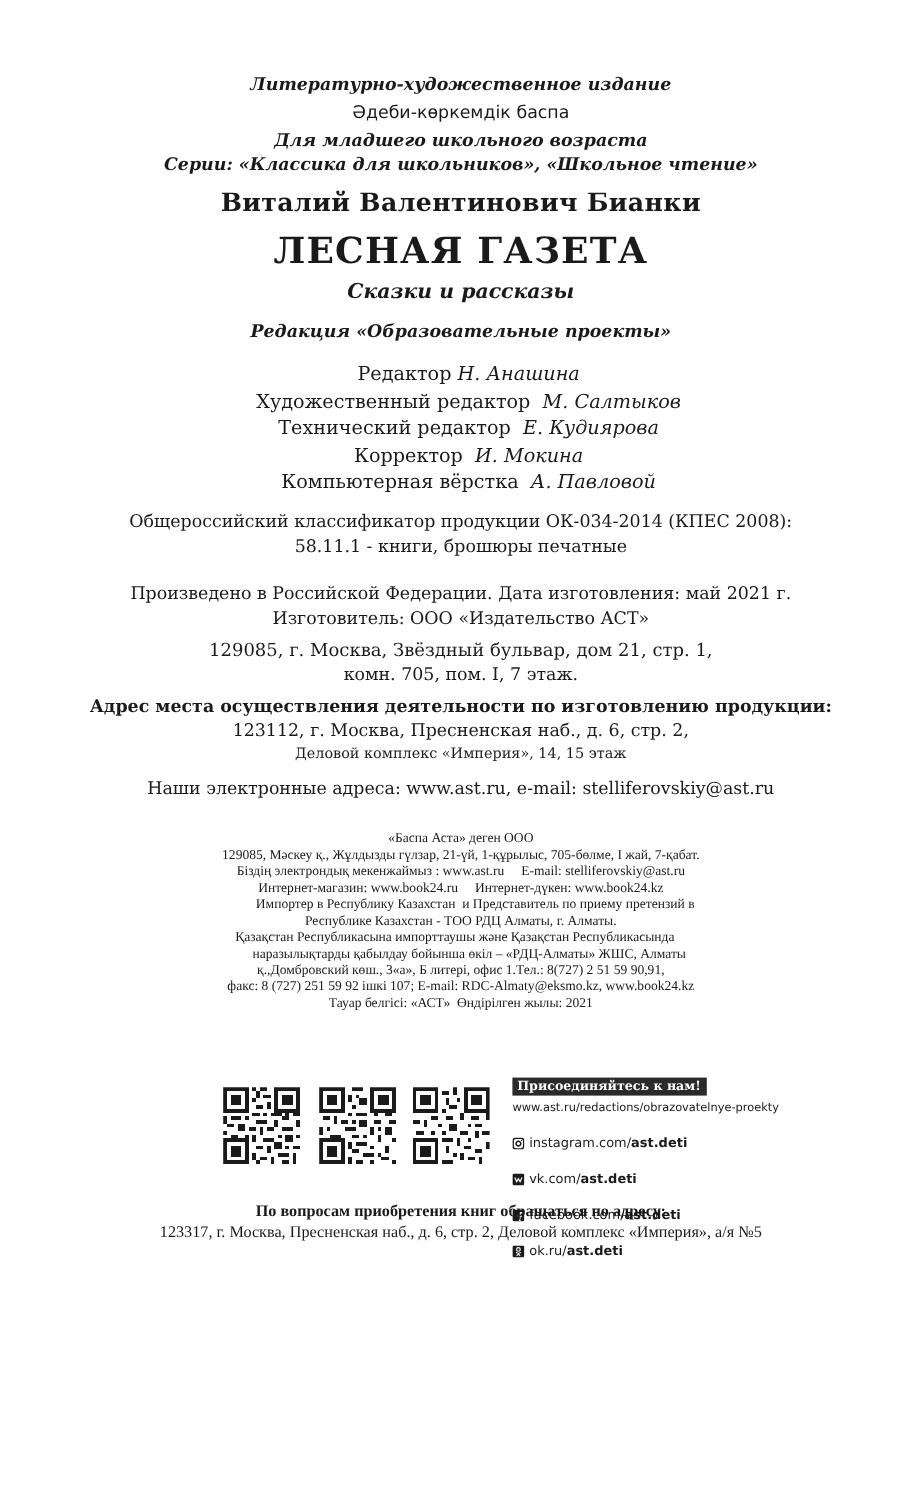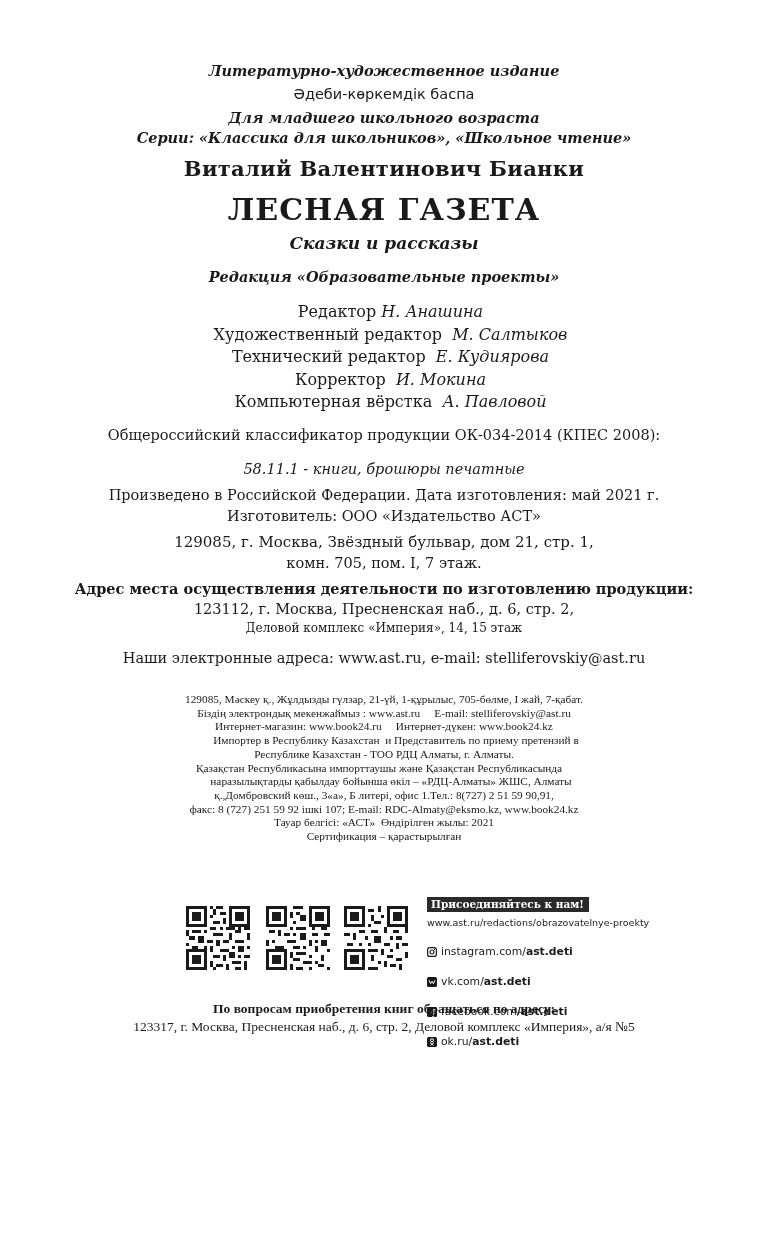--- a/index.html
+++ b/index.html
@@ -17,21 +17,21 @@
   .l-series { top: 129px; font-size: 14.5px; }
   .l-author { top: 156px; font-size: 21px; letter-spacing: 0.3px; }
   .l-title { top: 192px; font-size: 30px; letter-spacing: 1px; }
   .l-subtitle { top: 233px; font-size: 17px; }
   .l-redaction { top: 268px; font-size: 14.5px; }
   .credits { position: absolute; top: 302px; left: 0; width: 768px; }
   .credits .row { height: 22.5px; text-align: center; font-size: 16px; white-space: nowrap; padding-left: 13px; }
   .credits .name { font-style: italic; }
 
   .l-okp1 { top: 427px; font-size: 14.5px; }
-  .l-okp2 { top: 461px; font-size: 14.5px; font-style: italic; }
+  .l-okp2 { top: 448px; font-size: 14.5px; }
   .l-prod1 { top: 487px; font-size: 14.5px; }
   .l-prod2 { top: 508px; font-size: 14.5px; }
   .l-addr1 { top: 533px; font-size: 15px; }
   .l-addr2 { top: 555px; font-size: 14.5px; }
   .l-act-h { top: 580px; font-size: 14.5px; }
   .l-act1 { top: 601px; font-size: 14.5px; }
   .l-act2 { top: 621px; font-size: 12px; }
   .l-emails { top: 650px; font-size: 14.5px; }
 
   .kz { position: absolute; top: 693px; left: 0; width: 768px; font-family: "Liberation Serif", serif; font-size: 11.3px; line-height: 13.7px; text-align: center; }
@@ -80,31 +80,31 @@
 <div class="line serif l-addr1">129085, г. Москва, Звёздный бульвар, дом 21, стр. 1,</div>
 <div class="line serif l-addr2">комн. 705, пом. I, 7 этаж.</div>
 
 <div class="line serif b l-act-h">Адрес места осуществления деятельности по изготовлению продукции:</div>
 <div class="line serif l-act1">123112, г. Москва, Пресненская наб., д. 6, стр. 2,</div>
 <div class="line serif l-act2">Деловой комплекс «Империя», 14, 15 этаж</div>
 
 <div class="line serif l-emails">Наши электронные адреса: www.ast.ru, e-mail: stelliferovskiy@ast.ru</div>
 
 <div class="kz">
+  <div>«Баспа Аста» деген ООО</div>
   <div>129085, Мәскеу қ., Жұлдызды гүлзар, 21-үй, 1-құрылыс, 705-бөлме, I жай, 7-қабат.</div>
   <div style="white-space:pre">Біздің электрондық мекенжаймыз : www.ast.ru     E-mail: stelliferovskiy@ast.ru</div>
   <div style="white-space:pre">Интернет-магазин: www.book24.ru     Интернет-дүкен: www.book24.kz</div>
   <div style="white-space:pre;padding-left:24px">Импортер в Республику Казахстан  и Представитель по приему претензий в</div>
   <div>Республике Казахстан - ТОО РДЦ Алматы, г. Алматы.</div>
   <div style="padding-right:10px">Қазақстан Республикасына импорттаушы және Қазақстан Республикасында</div>
   <div style="padding-left:14px">наразылықтарды қабылдау бойынша өкіл – «РДЦ-Алматы» ЖШС, Алматы</div>
   <div>қ.,Домбровский көш., 3«а», Б литерi, офис 1.Тел.: 8(727) 2 51 59 90,91,</div>
   <div>факс: 8 (727) 251 59 92 ішкі 107; E-mail: RDC-Almaty@eksmo.kz, www.book24.kz</div>
   <div style="white-space:pre">Тауар белгісі: «АСТ»  Өндірілген жылы: 2021</div>
-  <div>Сертификация – қарастырылған</div>
 </div>
 
 <div class="qr-row">
   <div class="qr" style="left:0">
     <svg width="64" height="64" viewBox="0 0 21 21" shape-rendering="crispEdges">
       <rect width="21" height="21" fill="#fff"></rect>
       <g fill="#1a1a1a">
         <path d="M0 0h7v7H0zM14 0h7v7h-7zM0 14h7v7H0z"></path>
       </g>
       <g fill="#fff">

